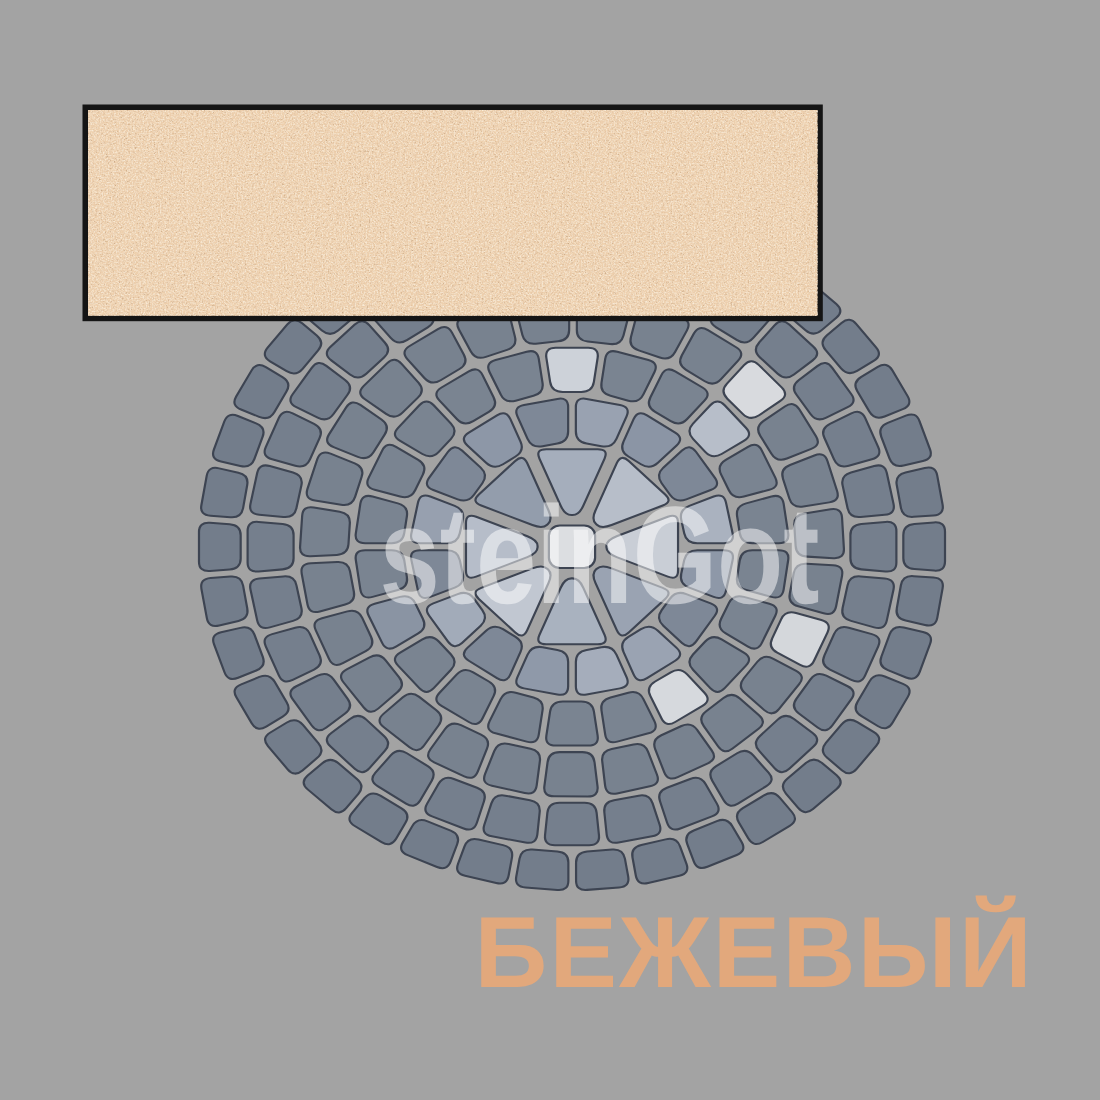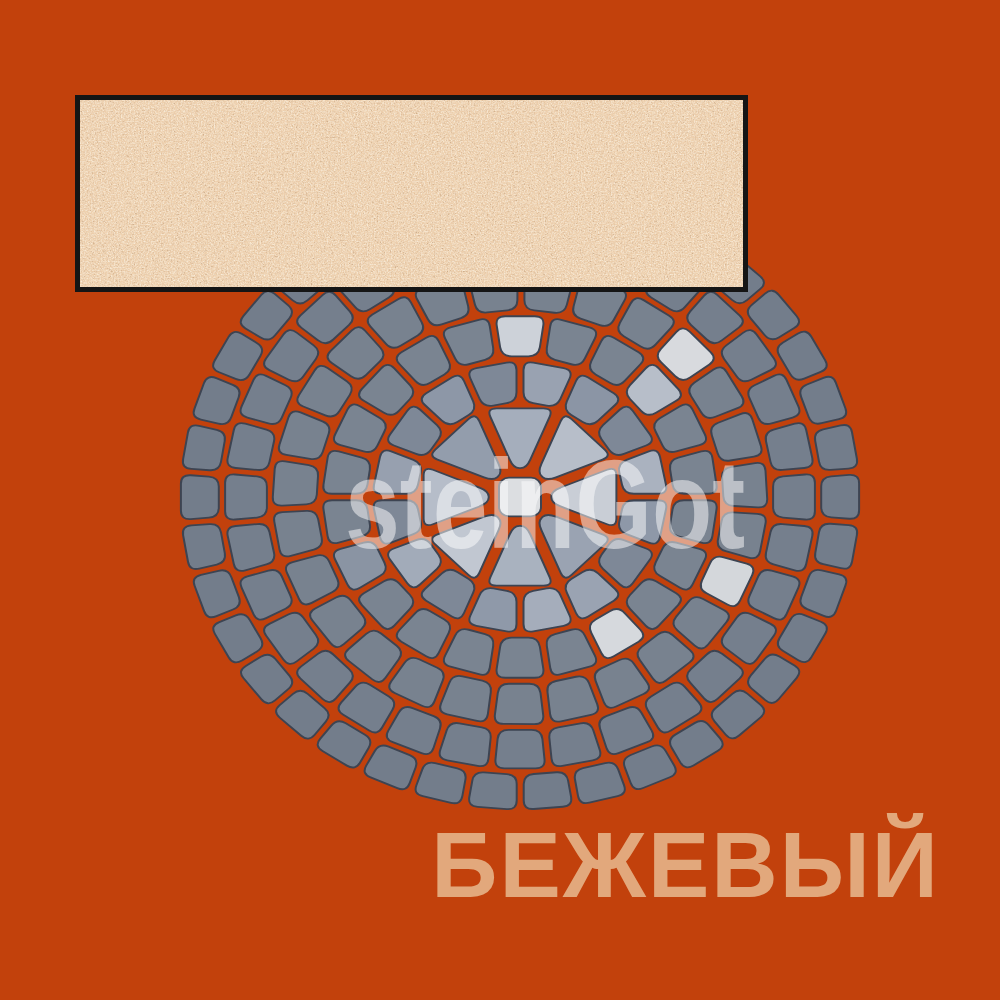--- a/index.html
+++ b/index.html
@@ -1,19 +1,19 @@
 <!DOCTYPE html>
 <html><head>
 <meta charset="utf-8">
 <style>
   html,body{margin:0;padding:0;background:#ffffff;}
   .stage{
     position:relative;
     width:1000px;height:1000px;
-    background:#c2410c;
+    background:#a3a3a3;
     font-family:"Liberation Sans", sans-serif;
     overflow:hidden;
   }
   svg{display:block;}
   text{font-family:"Liberation Sans", sans-serif;}
   .color-label{font-weight:bold;letter-spacing:2px;}
   .wm{font-weight:bold;}
 </style>
 </head>
 <body>

